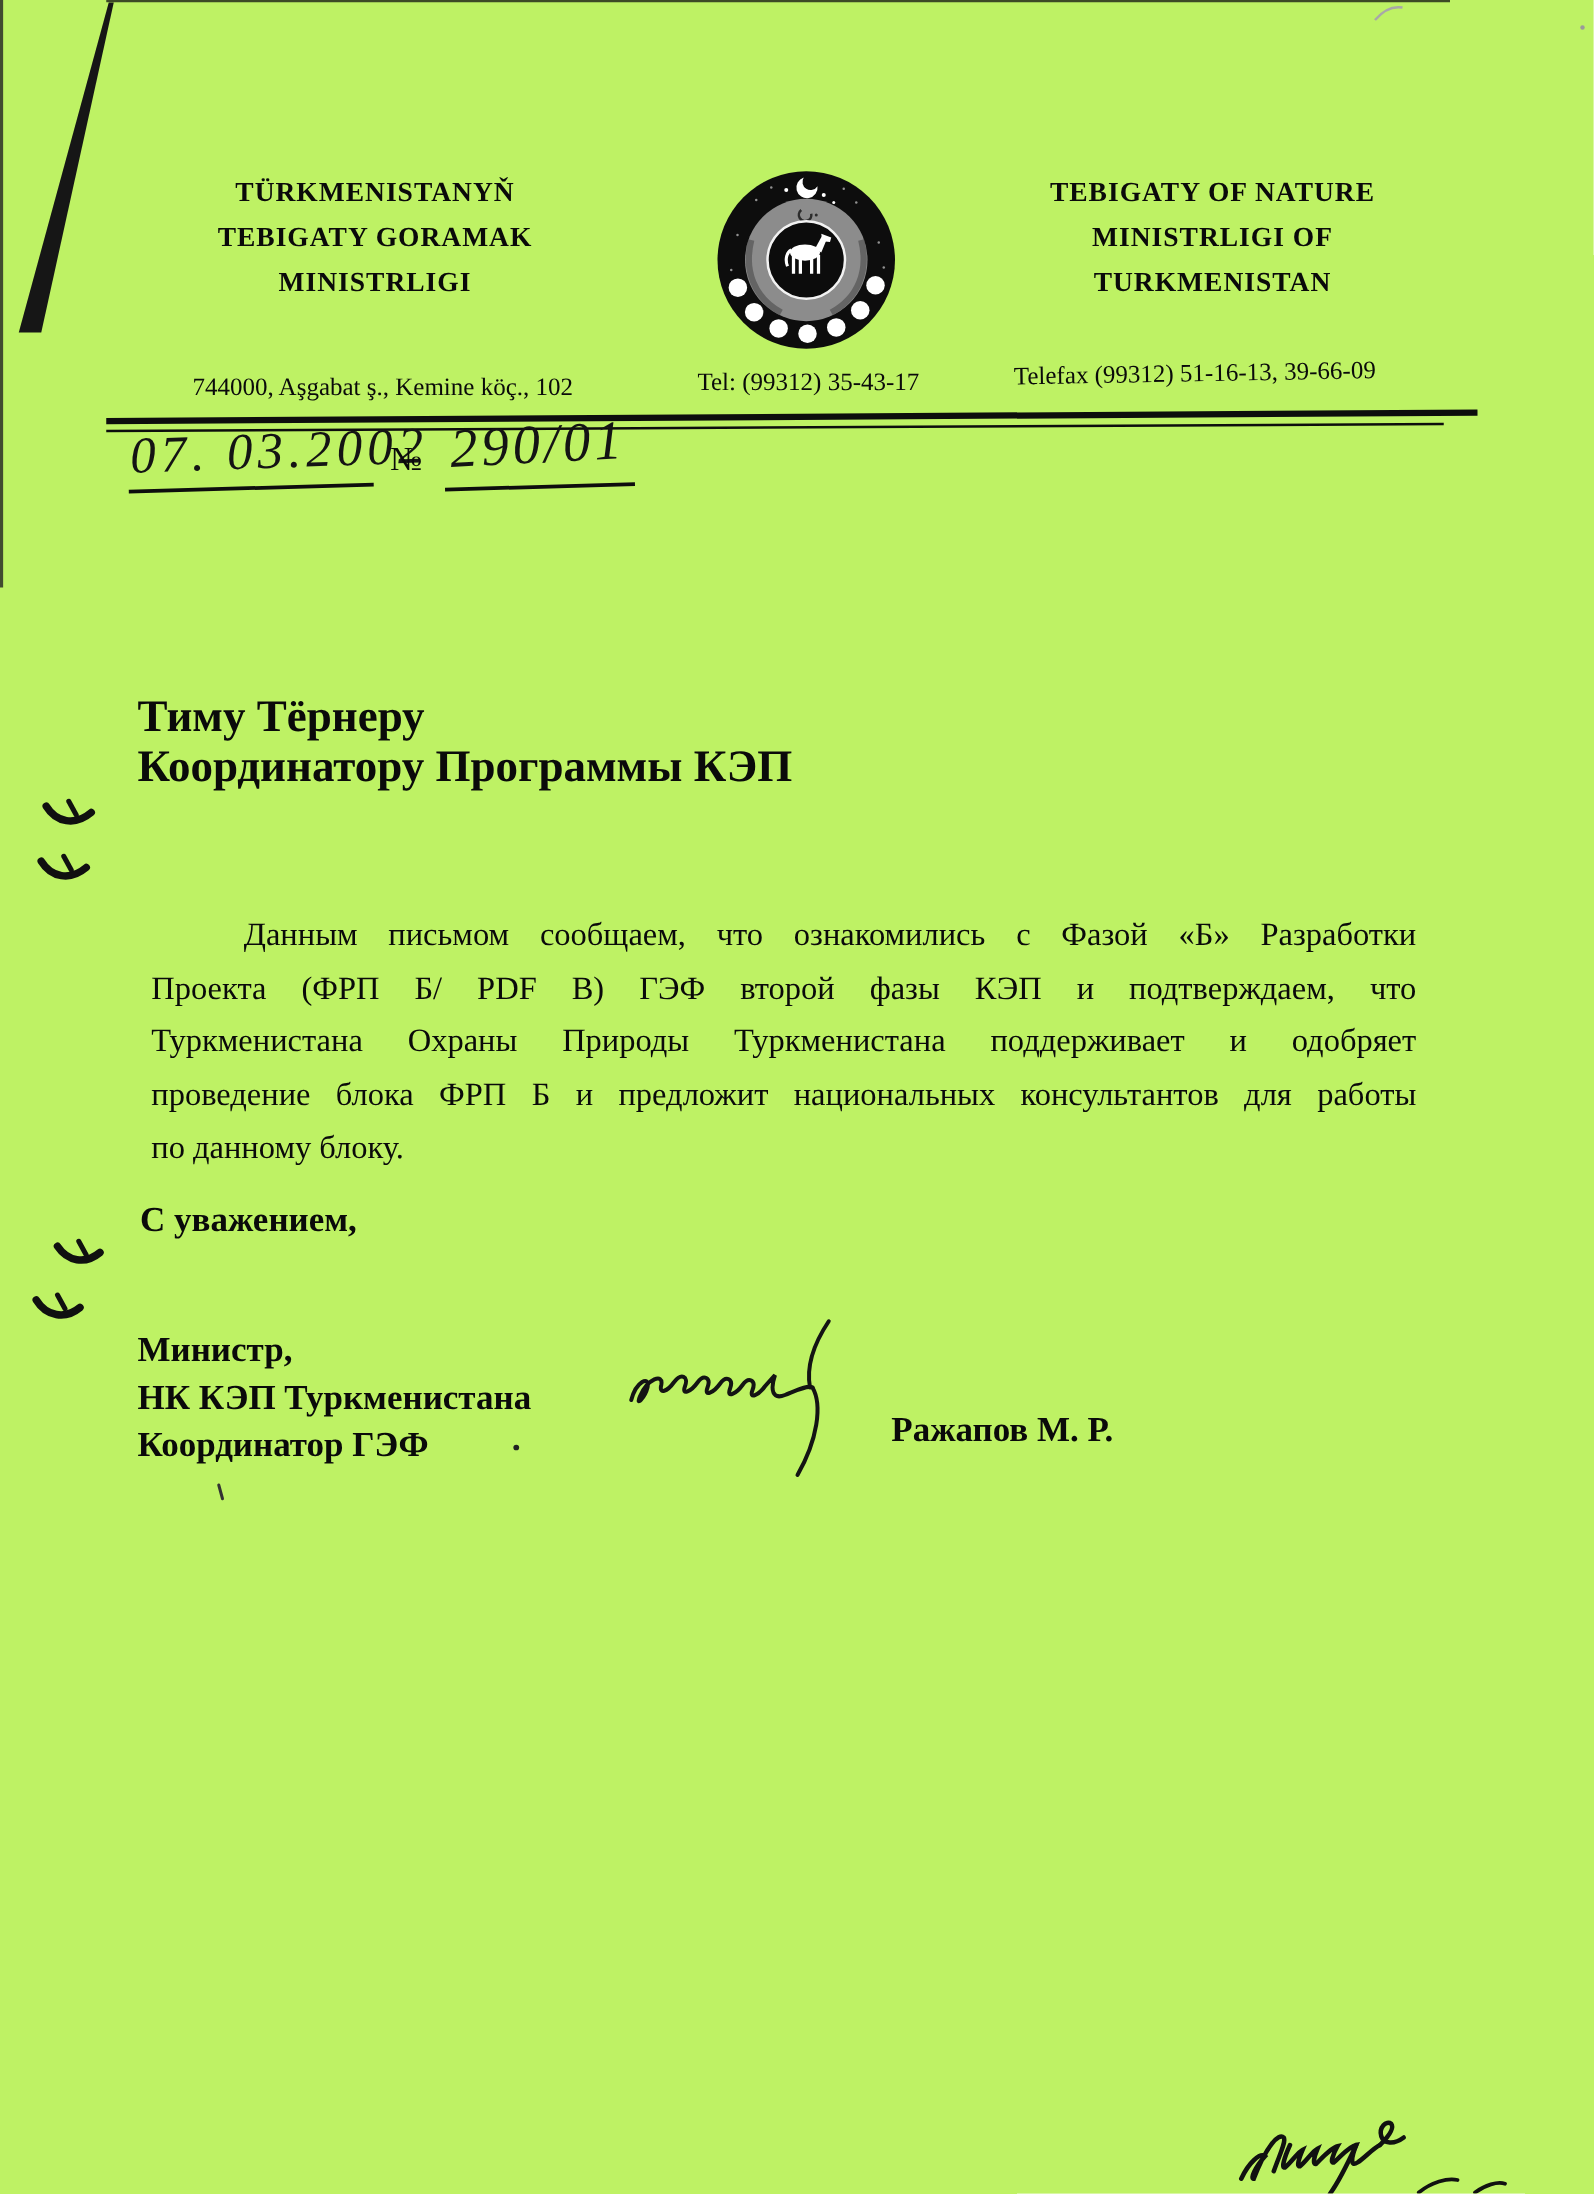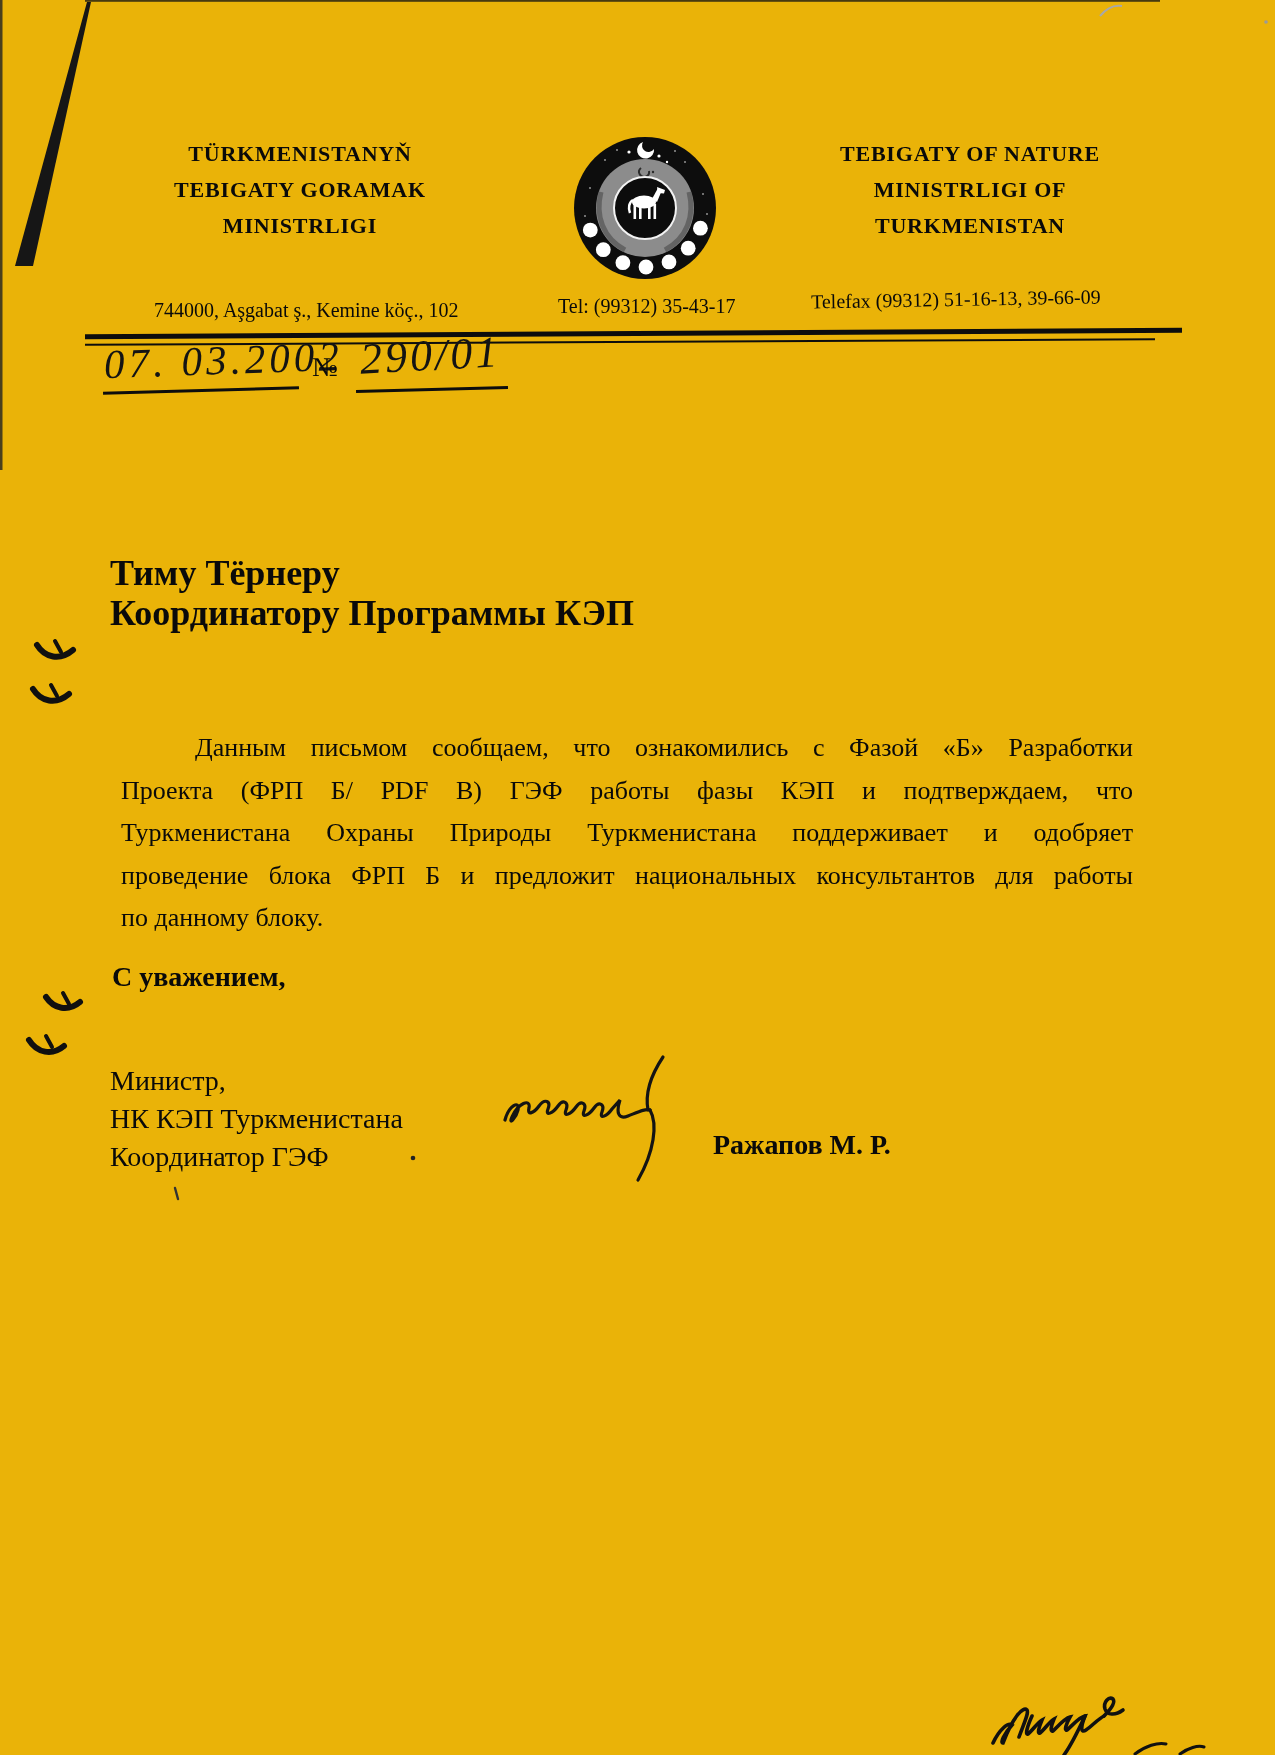--- a/index.html
+++ b/index.html
@@ -1,32 +1,32 @@
 <!DOCTYPE html>
 <html><head>
 <meta charset="utf-8">
 <style>
   *{box-sizing:border-box}
   html,body{margin:0;padding:0;background:#ffffff}
   .page{
-    position:relative;width:1275px;height:1755px;background:#eab308;
+    position:relative;width:1275px;height:1755px;background:#bef264;
     overflow:hidden;color:#0a0a0a;font-family:"Liberation Serif",serif;
   }
   .abs{position:absolute}
   .lh-block{font-weight:bold;font-size:22px;line-height:36px;text-align:center;letter-spacing:.8px}
   .contact{font-size:20px;white-space:nowrap}
   .refline{white-space:nowrap}
   .hand{font-style:italic;color:#141414;font-family:"Liberation Serif",serif}
   .ink-rule{background:#0d0d0d}
   .recip{font-size:36px;font-weight:bold;line-height:40px;white-space:nowrap}
   .body-line{font-size:26px;line-height:42.5px;text-align:justify;text-align-last:justify;width:1012px}
   .body-last{text-align:right;text-align-last:left}
   .indent{text-indent:74px}
   .bold28{font-size:28px;font-weight:bold;white-space:nowrap}
-  .sig-titles{font-size:28px;font-weight:normal;line-height:38px;white-space:nowrap}
+  .sig-titles{font-size:28px;font-weight:bold;line-height:38px;white-space:nowrap}
   svg{display:block}
   .overlay{pointer-events:none}
 </style>
 </head>
 <body>
 
 <div class="page">
 
   <div class="abs lh-block" style="left:130px;top:136px;width:340px">
     <div>TÜRKMENISTANYŇ</div>
@@ -103,21 +103,21 @@
   <div class="abs ink-rule" style="left:103px;top:389px;width:196px;height:2.5px;transform:rotate(-1.6deg)"></div>
   <div class="abs ink-rule" style="left:356px;top:388px;width:152px;height:2.5px;transform:rotate(-1.6deg)"></div>
 
   <div class="abs recip" style="left:110px;top:553px">
     <div>Тиму Тёрнеру</div>
     <div>Координатору Программы КЭП</div>
   </div>
 
   <div class="abs" style="left:121px;top:727px">
     <div class="body-line indent">Данным письмом сообщаем, что ознакомились с Фазой «Б» Разработки</div>
-    <div class="body-line">Проекта (ФРП Б/ PDF В) ГЭФ работы фазы КЭП и подтверждаем, что</div>
+    <div class="body-line">Проекта (ФРП Б/ PDF В) ГЭФ второй фазы КЭП и подтверждаем, что</div>
     <div class="body-line">Туркменистана Охраны Природы Туркменистана поддерживает и одобряет</div>
     <div class="body-line">проведение блока ФРП Б и предложит национальных консультантов для работы</div>
     <div class="body-line body-last">по данному блоку.</div>
   </div>
 
   <div class="abs bold28" style="left:112px;top:961px">С уважением,</div>
 
   <div class="abs sig-titles" style="left:110px;top:1062px">
     <div>Министр,</div>
     <div>НК КЭП Туркменистана</div>

